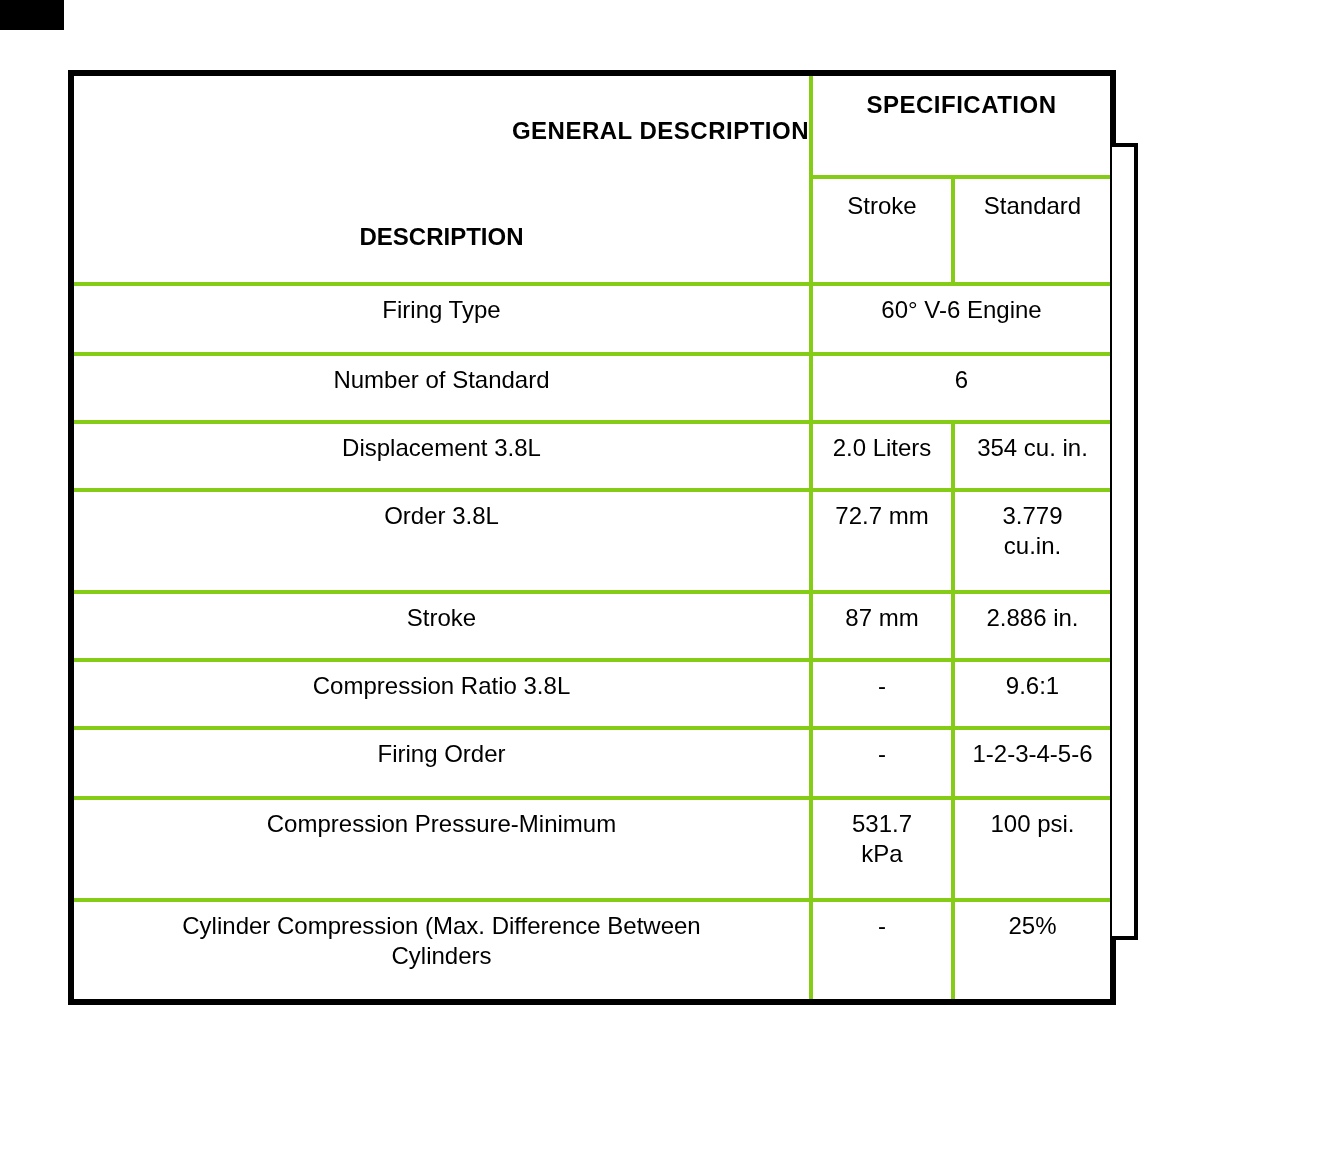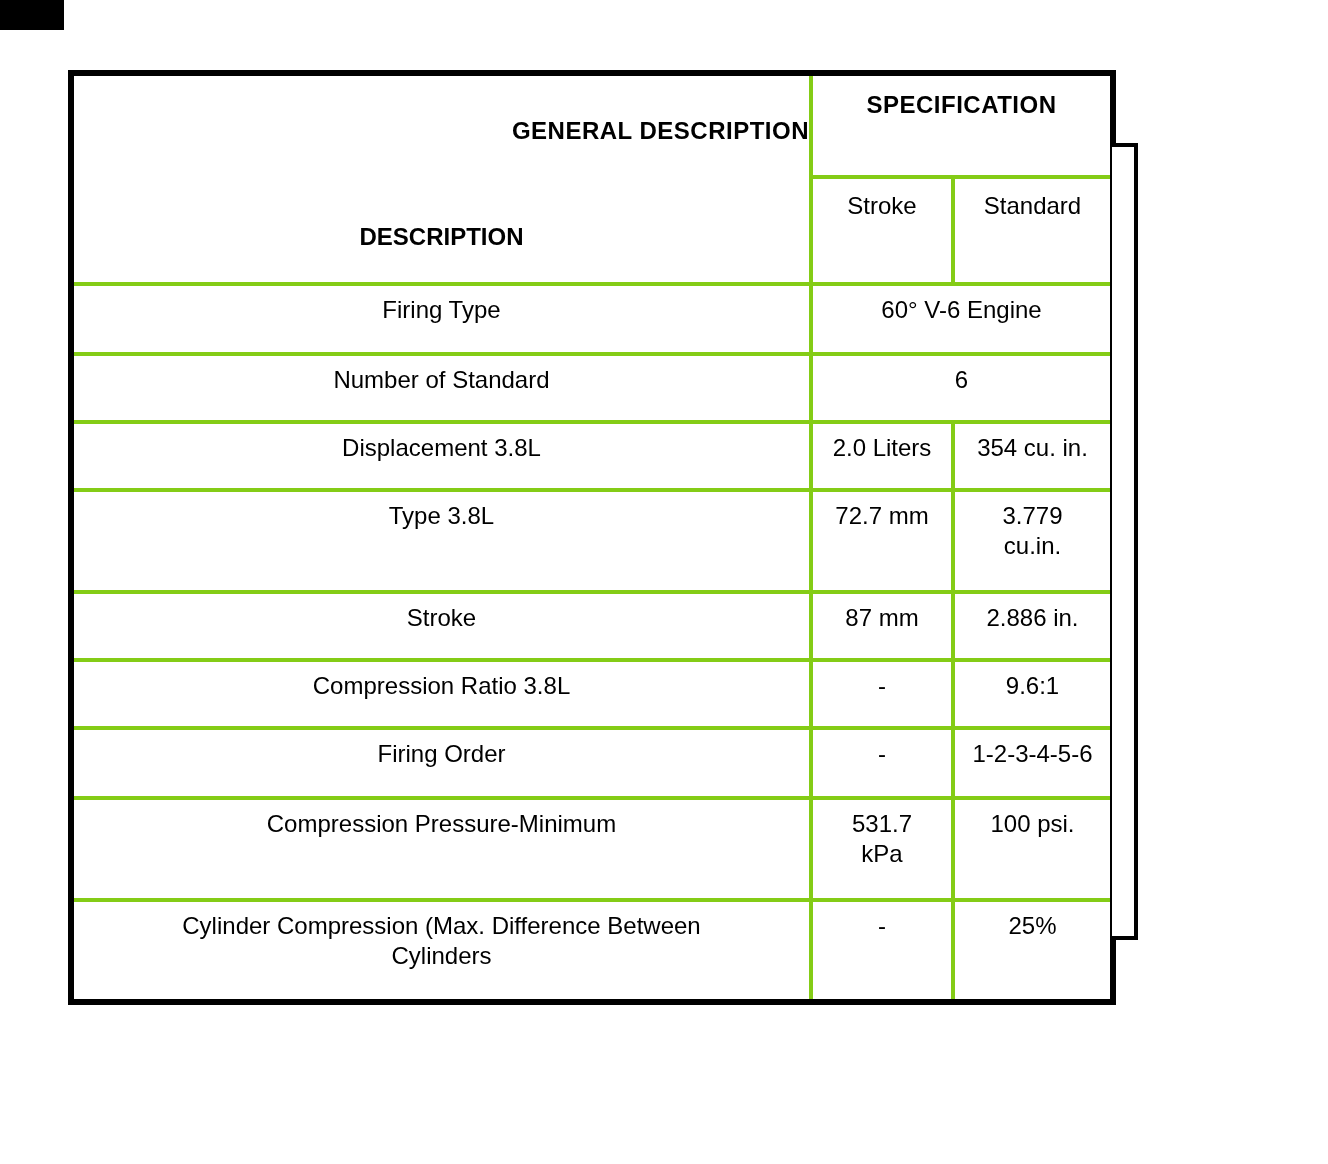--- a/index.html
+++ b/index.html
@@ -126,21 +126,21 @@
           <td colspan="2">6</td>
         </tr>
 
         <tr class="rh68">
           <td>Displacement 3.8L</td>
           <td>2.0 Liters</td>
           <td>354 cu. in.</td>
         </tr>
 
         <tr class="rh102">
-          <td>Type 3.8L</td>
+          <td>Order 3.8L</td>
           <td>72.7 mm</td>
           <td>3.779
 cu.in.</td>
         </tr>
 
         <tr class="rh68">
           <td>Stroke</td>
           <td>87 mm</td>
           <td>2.886 in.</td>
         </tr>

